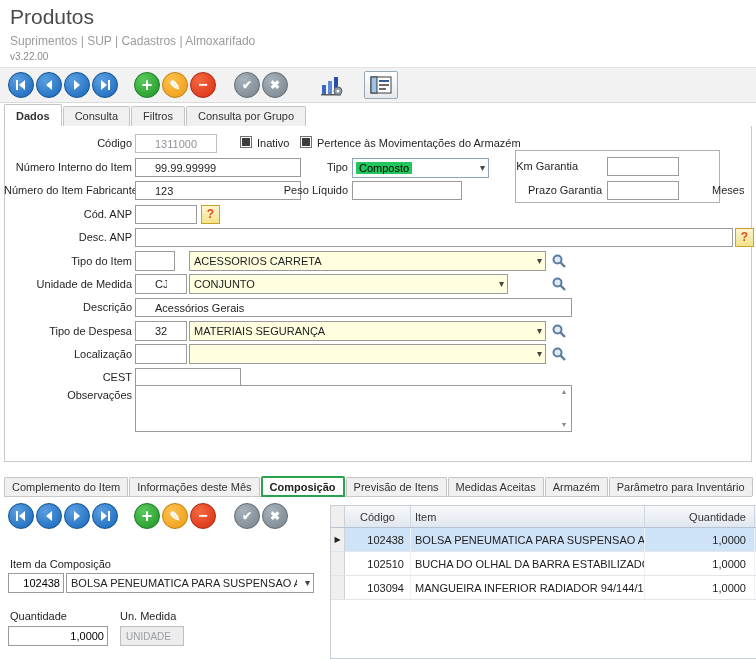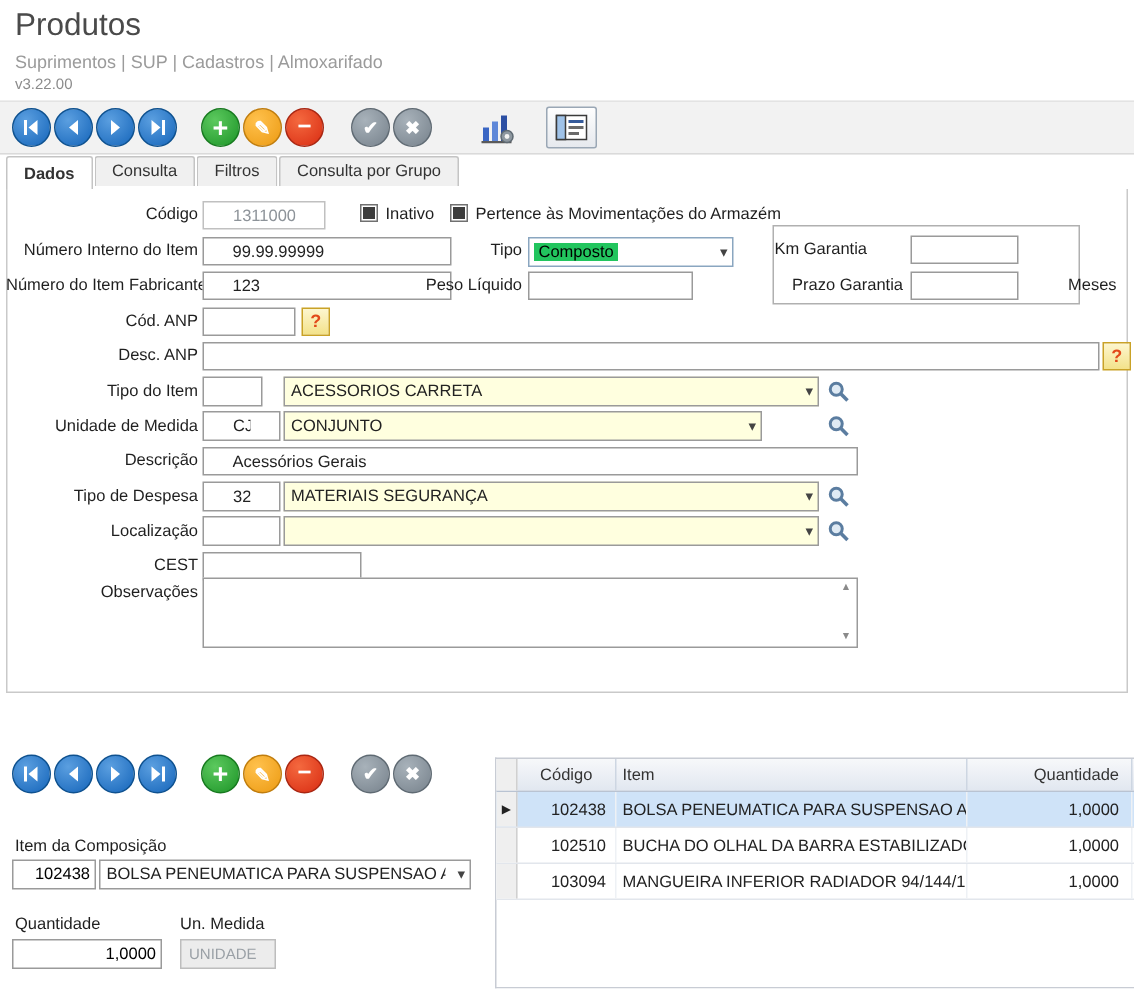--- a/index.html
+++ b/index.html
@@ -23,21 +23,21 @@
   .cbtn.blue{background:radial-gradient(circle at 35% 30%,#5b9fe0,#1565ba);border:1px solid #0e518f}
   .cbtn.green{background:radial-gradient(circle at 35% 30%,#5cc95e,#1c9427);border:1px solid #177a1f;font-size:18px}
   .cbtn.orange{background:radial-gradient(circle at 35% 30%,#ffc14d,#ec9a12);border:1px solid #c07d0d;font-size:13px}
   .cbtn.red{background:radial-gradient(circle at 35% 30%,#f4693f,#d92c12);border:1px solid #a92612;font-size:16px}
   .cbtn.gray{background:radial-gradient(circle at 35% 30%,#a8b2ba,#77828c);border:1px solid #5f6a73;font-size:12px}
   .tool-flat{width:30px;height:27px;display:flex;align-items:center;justify-content:center;cursor:pointer;flex:0 0 auto}
   .tool-box{width:34px;height:28px;border:1px solid #9aa7b5;background:linear-gradient(#fefefe,#e6e9ee);
             display:flex;align-items:center;justify-content:center;cursor:pointer;flex:0 0 auto;border-radius:2px}
 
   
-  .tabs{position:absolute;left:4px;display:flex;align-items:flex-start}
+  .tabs{position:absolute;left:4px;display:flex;align-items:center}
   .tabs.main-tabs{top:104px;height:23px}
   .tabs.bottom-tabs{top:476px;height:21px;width:748px;border-bottom:1px solid #c9c9c9}
   .tab{height:20px;padding:3px 11px;border:1px solid #c4c4c4;border-bottom:none;background:#f0f0f0;
        color:#333;margin-right:1px;border-radius:2px 2px 0 0;white-space:nowrap;cursor:pointer}
   .tab.active{background:#fff;height:23px;font-weight:bold;padding-top:5px}
   .bottom-tabs .tab{font-size:11px;height:19px;padding:3px 7px}
   .bottom-tabs .tab.active-green{background:#fff;border:2px solid #28a24e;height:21px;font-weight:bold;color:#222}
 
   
   .panel{position:absolute;left:4px;top:126px;width:748px;height:336px;border:1px solid #c9c9c9;border-top:none;background:#fff}
@@ -263,20 +263,29 @@
   </div>
 
   <div class="lbl" style="top:371px">CEST</div>
   <input class="tf" style="left: 135px; top: 368px; width: 106px;" value="">
 
   <div class="lbl" style="top:389px">Observações</div>
   <textarea class="ta" style="left: 135px; top: 385px; width: 437px; height: 47px;"></textarea>
   <div class="scroll-arrow" style="left:558px;top:387px">▲</div>
   <div class="scroll-arrow" style="left:558px;top:420px">▼</div>
 
+  <div class="tabs bottom-tabs">
+    <div class="tab">Complemento do Item</div>
+    <div class="tab">Informações deste Mês</div>
+    <div class="tab active-green">Composição</div>
+    <div class="tab">Previsão de Itens</div>
+    <div class="tab">Medidas Aceitas</div>
+    <div class="tab">Armazém</div>
+    <div class="tab">Parâmetro para Inventário</div>
+  </div>
 
   <div class="toolbar2">
     <div class="cbtn blue">
       <svg width="12" height="12" viewBox="0 0 12 12">
           <rect x="1" y="1" width="2" height="10" fill="#fff"></rect>
           <path d="M10 1 L4 6 L10 11 Z" fill="#fff"></path>
         </svg>
     </div>
     <div class="cbtn blue">
       <svg width="12" height="12" viewBox="0 0 12 12">

